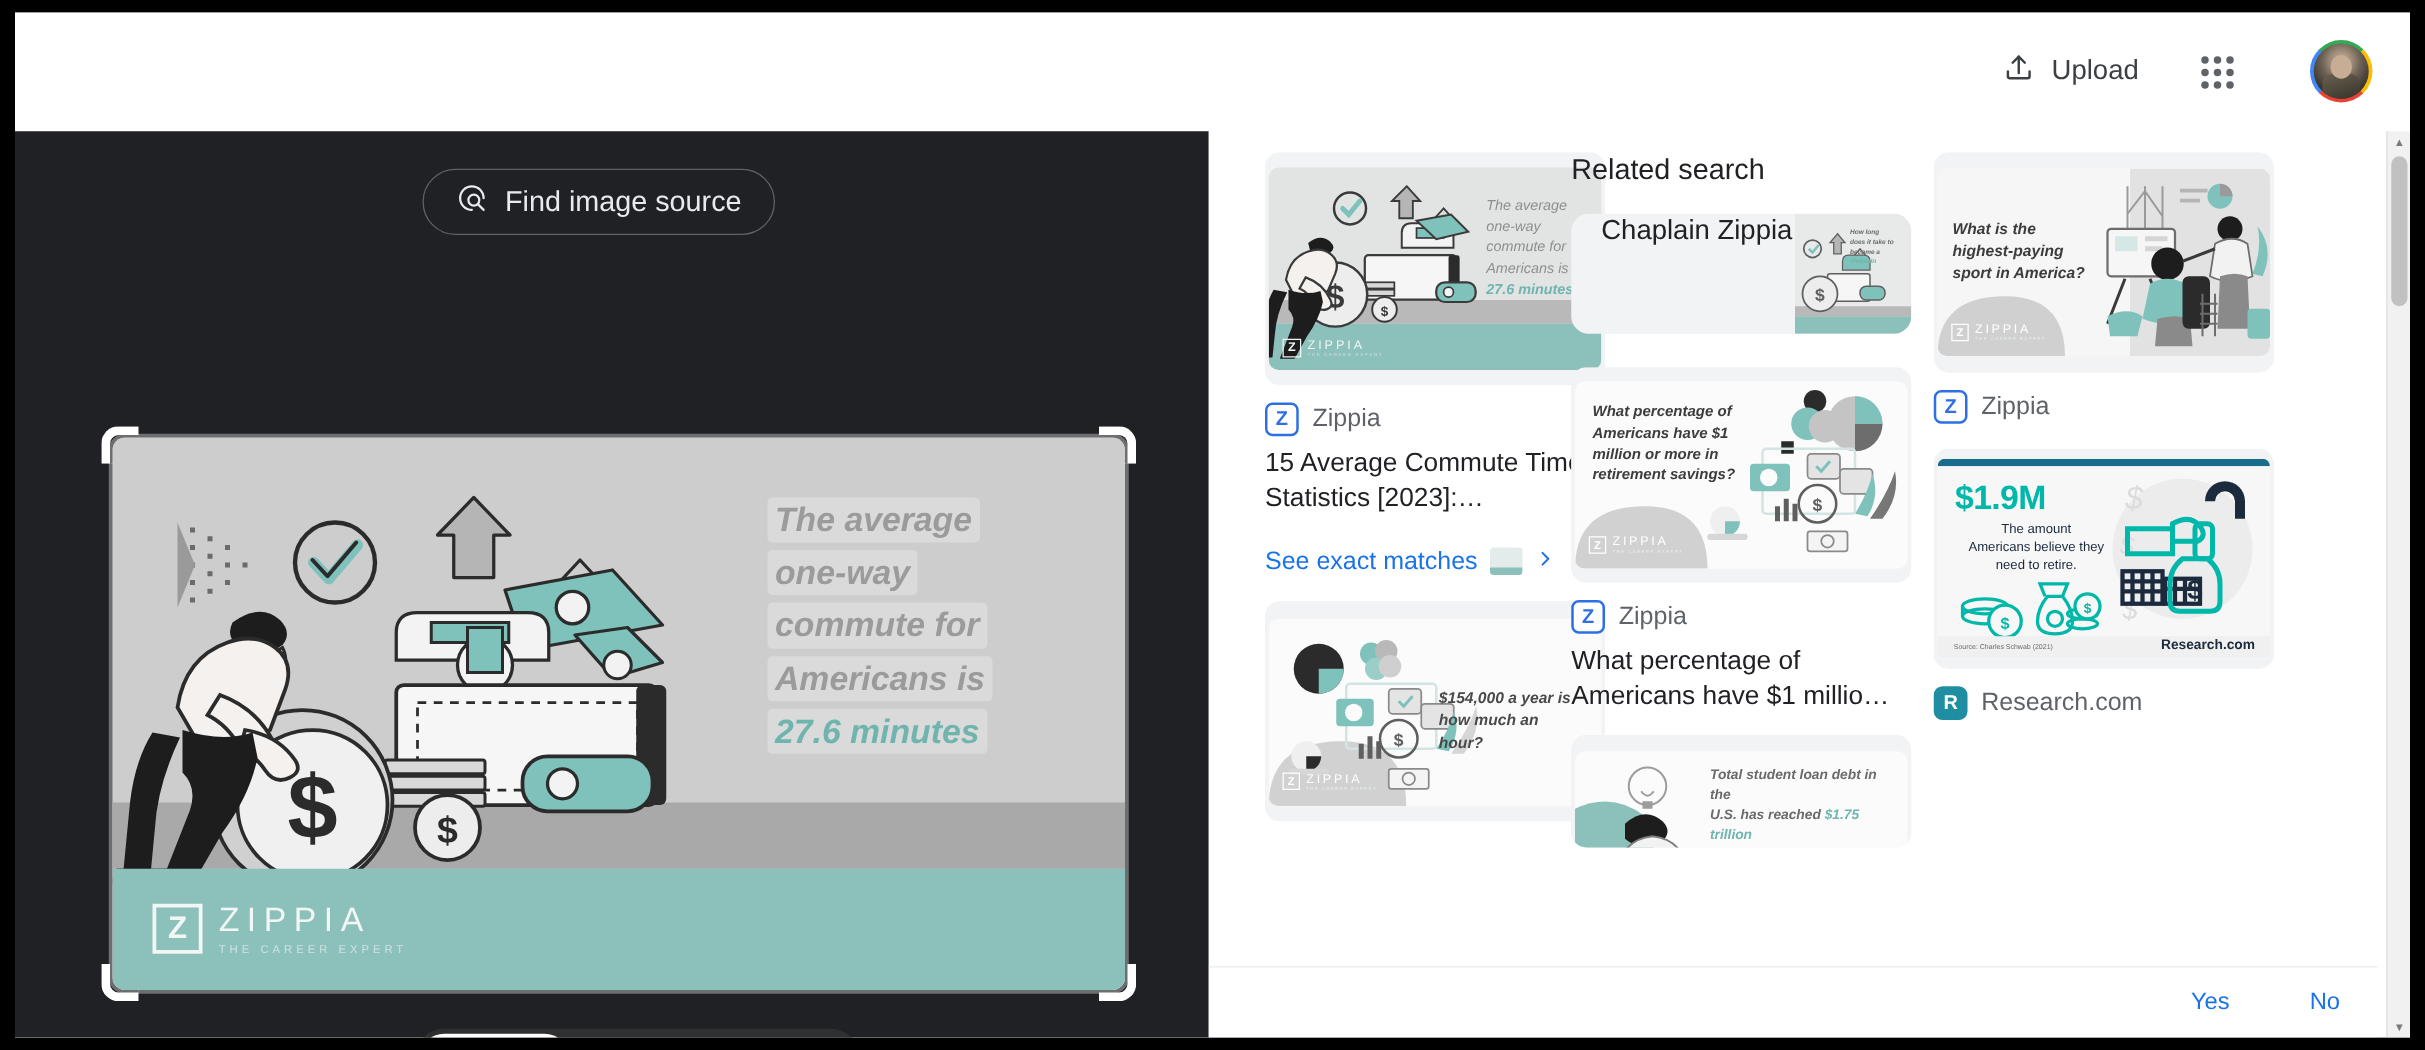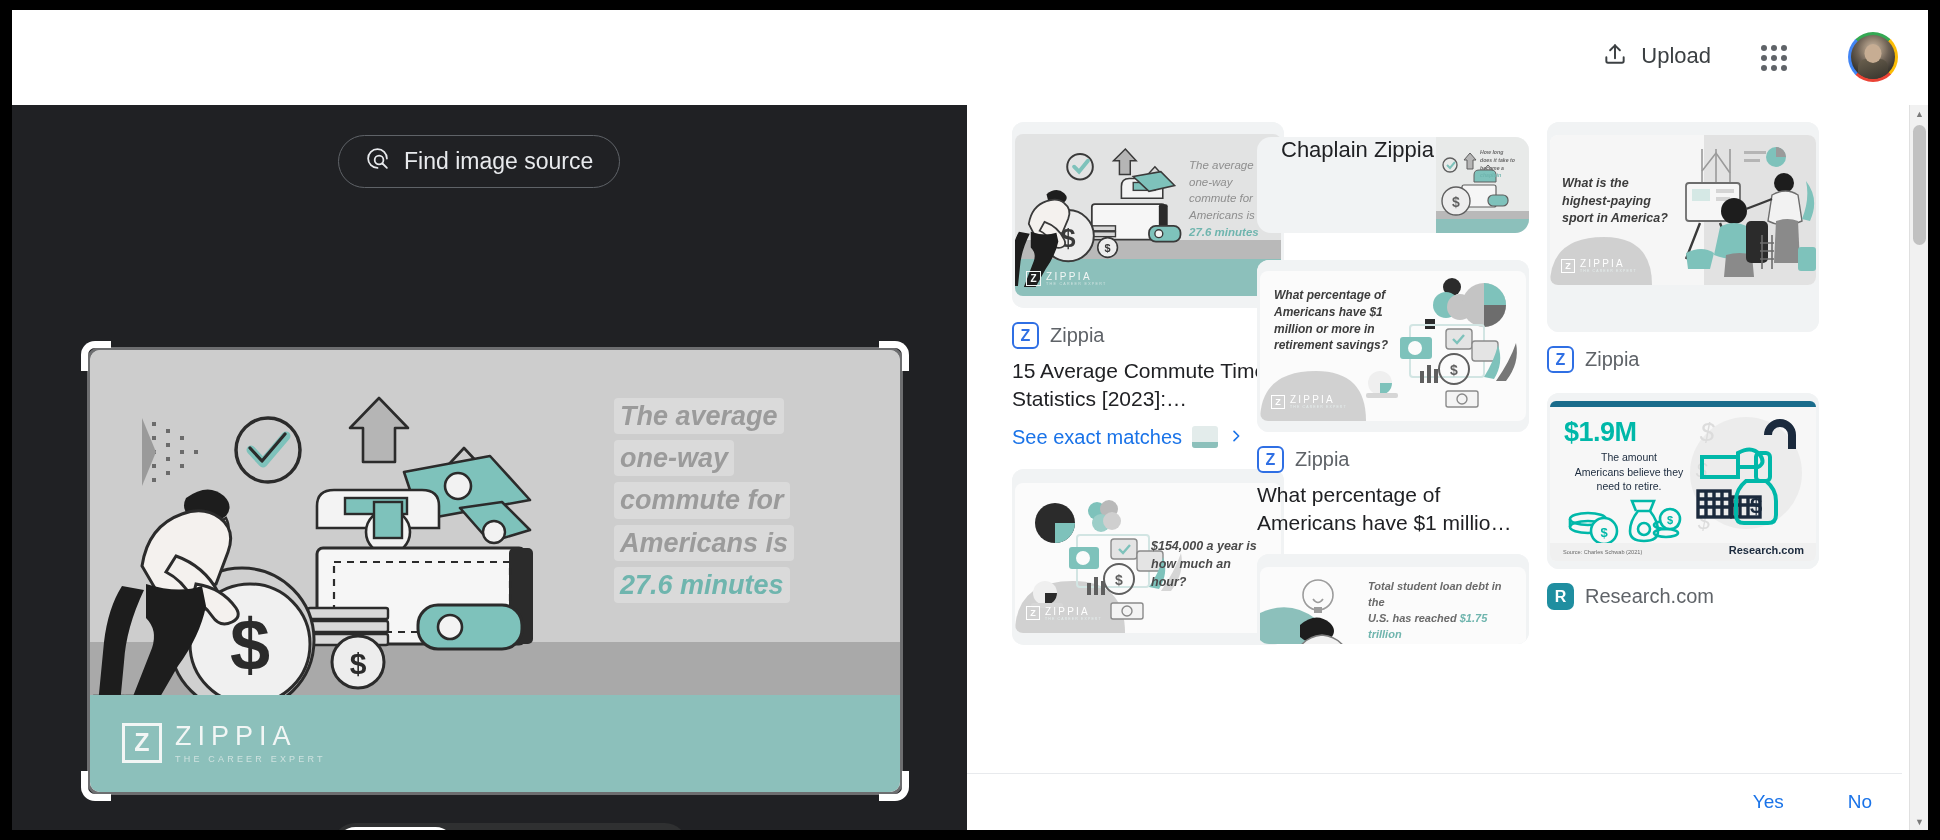--- a/index.html
+++ b/index.html
@@ -207,21 +207,21 @@
   }
   .fav-zippia { background:#fff; border:2px solid #2f6fe4; color:#2f6fe4; }
   .fav-research { background:#1f8ea0; color:#fff; border-radius:7px; }
   .src-name { font-size:20px; color:#5f6368; }
   .card-title {
     font-size:21px; line-height:1.35; color:#202124;
     max-height: 58px; overflow:hidden;
   }
   .exact-matches {
     display:flex; align-items:center; gap:10px;
-    color:#1a73e8; font-size:20px; cursor:pointer; margin-top: 12px;
+    color:#1a73e8; font-size:20px; cursor:pointer; margin-top: 24px;
   }
   .em-thumb { width:26px; height:22px; border-radius:3px; overflow:hidden; background:#e3eceb; position:relative; }
   .chip {
     background:#f1f3f4; border-radius:14px; height:96px;
     display:flex; align-items:flex-start; justify-content:space-between;
     padding-left:24px; overflow:hidden; cursor:pointer;margin-top:15px;
   }
   .chip .txt { font-size:22px; color:#202124; }
   .chip .cimg { width:93px; height:96px; position:relative; flex:0 0 auto; }
 
@@ -518,20 +518,21 @@
                   <div>$154,000 a year is</div>
                   <div>how much an hour?</div>
                 </div>
               </div>
             </div>
           </div>
         </div>
       </div>
 
       <div class="col col-2">
+        <div class="related-title">Related search</div>
 
         <div class="chip">
           <div class="txt">Chaplain Zippia</div>
           <div class="cimg">
             <div style="position:absolute;inset:0;background:#e8eae9;"></div>
             <div style="position:absolute;left:0;right:0;bottom:0;height:14px;background:#8cc0bb;"></div>
             <div style="position:absolute;left:0;right:0;bottom:14px;height:8px;background:#b9b9b9;"></div>
             <svg viewBox="0 0 93 96" style="position:absolute;inset:0;width:100%;height:100%;">
               <circle cx="14" cy="28" r="7" fill="none" stroke="#5f5f5f" stroke-width="1.4"></circle>
               <path d="M11 28 l3 3 l5 -6" fill="none" stroke="#7ec2bb" stroke-width="2"></path>
@@ -628,21 +629,21 @@
                 </div>
               </div>
             </div>
           </div>
         </div>
       </div>
 
       <div class="col col-3">
 
         <div class="card">
-          <div class="thumb" style="height:210px">
+          <div class="thumb" style="height:176px">
             <div class="thumb-inner" style="background:#f1f3f4;">
               <div style="position:absolute;left:3px;top:13px;right:3px;height:150px;border-radius:8px;background:#fafafa;overflow:hidden;">
                 <div style="position:absolute;left:0;width:58%;top:0;bottom:0;background:#f6f6f6;"></div>
                 <div style="position:absolute;right:0;width:42%;top:0;bottom:0;background:#e2e2e2;"></div>
                 <svg viewBox="0 0 266 150" style="position:absolute;inset:0;width:100%;height:100%;">
                   <path d="M0 150 q0 -48 54 -48 q48 0 48 48 Z" fill="#c9c9c9" opacity="0.85"></path>
                   <g stroke="#9a9a9a" stroke-width="1.6" fill="none">
                     <path d="M152 14 v38"></path>
                       <path d="M166 14 v38"></path>
                       <path d="M180 14 v38"></path>

